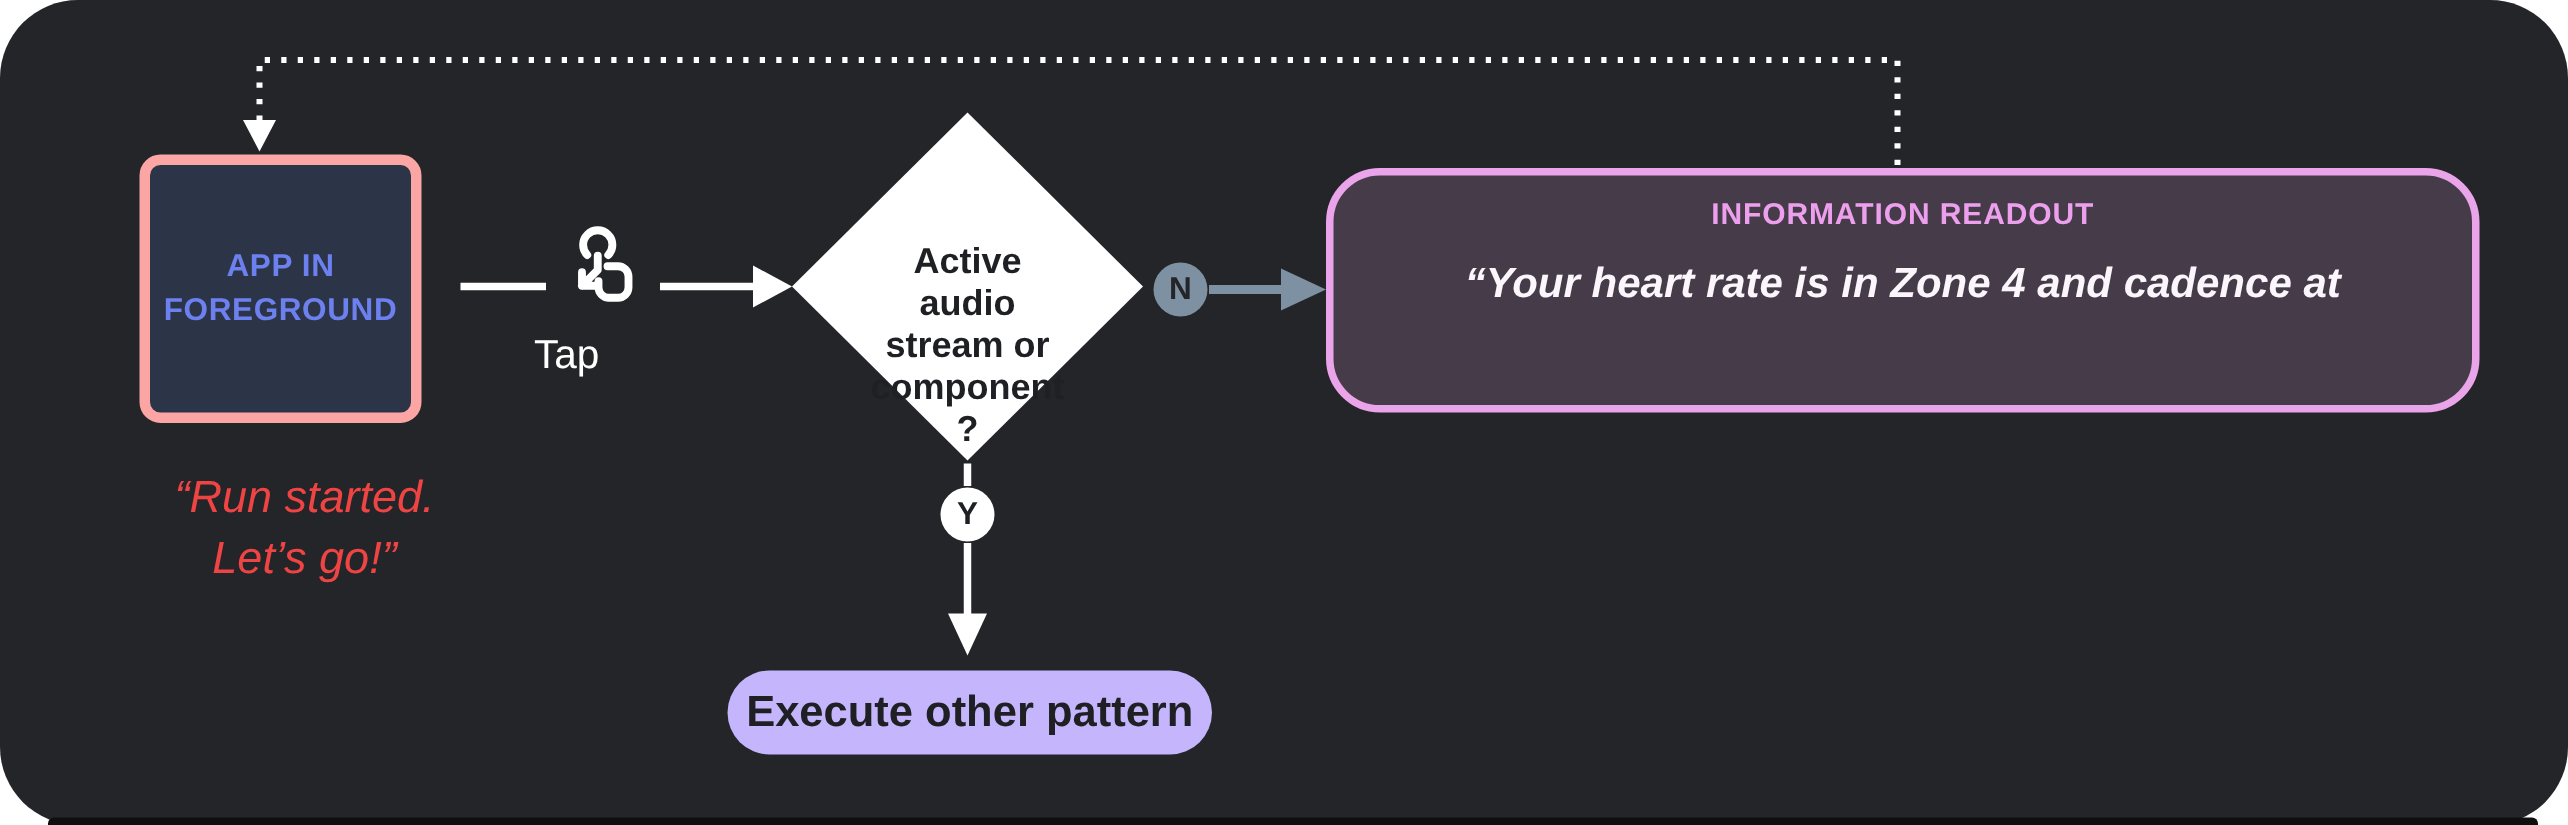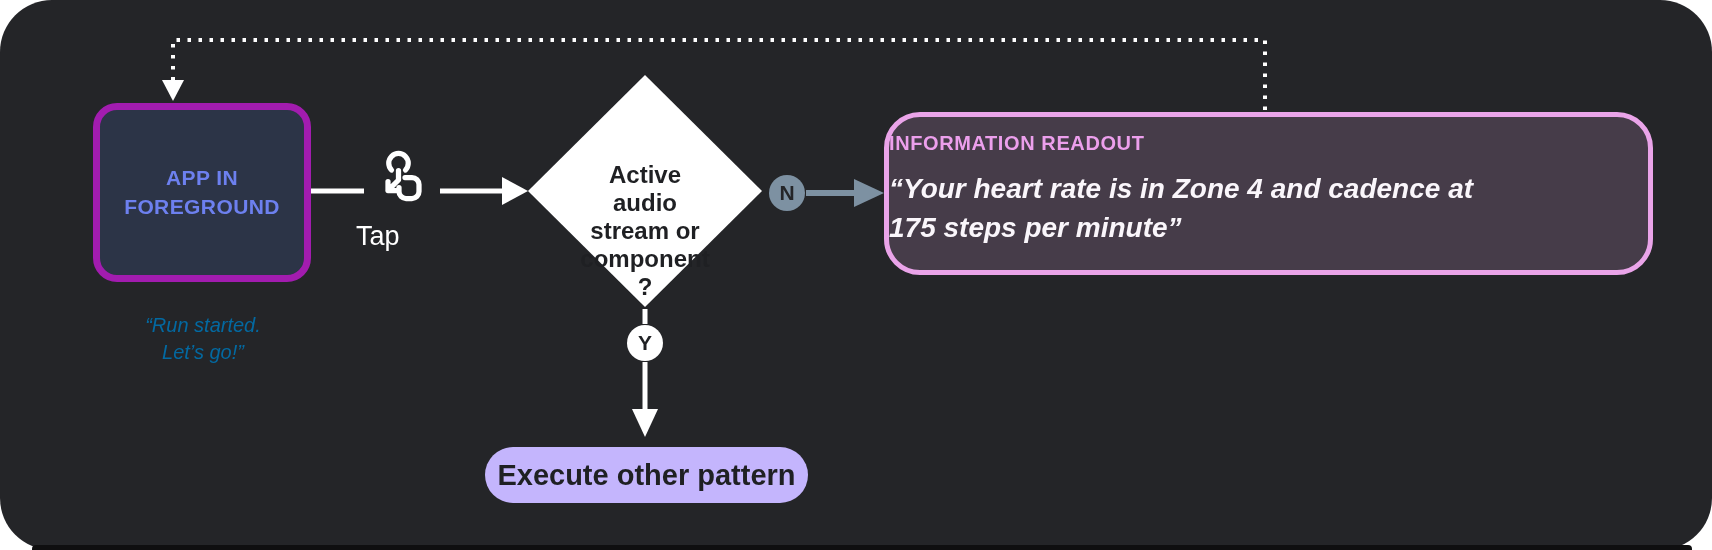--- a/index.html
+++ b/index.html
@@ -1,43 +1,43 @@
 <!DOCTYPE html>
 <html><head>
 <meta charset="utf-8">
 <style>
   html,body{margin:0;padding:0;background:#ffffff;}
   body{width:1712px;height:550px;position:relative;font-family:"Liberation Sans",sans-serif;overflow:hidden;}
   .panel{position:absolute;inset:0;background:#242528;border-radius:52px;}
   .bottom-sliver{position:absolute;left:32px;right:20px;bottom:0;height:5px;background:#0f0f10;border-radius:4px 4px 0 0;}
   .overlay-svg{position:absolute;left:0;top:0;width:1712px;height:550px;}
 
-  .app-node{position:absolute;left:93px;top:103px;width:218px;height:179px;box-sizing:border-box;
-    background:#2c3447;border:7px solid #a21caf;border-radius:24px;
+  .app-node{position:absolute;left:93px;top:103px;width:188px;height:179px;box-sizing:border-box;
+    background:#2c3447;border:7px solid #fca5a5;border-radius:14px;
     display:flex;align-items:center;justify-content:center;}
   .app-node .label{color:#6d80ef;font-weight:700;font-size:21px;letter-spacing:.4px;
     text-align:center;line-height:1.35;white-space:pre-line;}
 
   .caption{position:absolute;left:73px;top:312px;width:260px;text-align:center;
-    color:#0369a1;font-style:italic;font-size:20px;line-height:1.35;white-space:pre-line;}
+    color:#ef4444;font-style:italic;font-size:30px;line-height:1.35;white-space:pre-line;}
 
   .tap-icon{position:absolute;left:370px;top:145px;width:60px;height:72px;}
   .tap-label{position:absolute;left:356px;top:221px;width:100px;text-align:left;
     color:#ffffff;font-size:27px;font-weight:500;}
 
   .decision-text{position:absolute;left:545px;top:117px;width:200px;text-align:center;
     color:#1f2023;font-weight:700;font-size:24px;line-height:1.17;white-space:pre-line;margin-top:44px;}
 
   .badge{position:absolute;width:36px;height:36px;border-radius:50%;
     display:flex;align-items:center;justify-content:center;font-weight:700;font-size:21px;}
   .badge-n{left:769px;top:175px;background:#7d91a2;color:#242528;}
   .badge-y{left:627px;top:325px;background:#ffffff;color:#1f2023;}
 
   .readout{position:absolute;left:884px;top:112px;width:769px;height:163px;box-sizing:border-box;
-    background:#463c49;border:5px solid #eaa4e9;border-radius:36px;}
+    background:#463c49;border:5px solid #eaa4e9;border-radius:36px;text-align:center;}
   .readout .title{margin-top:15px;color:#ec9fec;font-weight:700;font-size:20px;letter-spacing:.6px;}
   .readout .quote{margin-top:15px;color:#faf6fb;font-weight:700;font-style:italic;font-size:28px;line-height:1.38;}
 
   .pill{position:absolute;left:485px;top:447px;width:323px;height:56px;background:#c4b5fd;border-radius:28px;
     display:flex;align-items:center;justify-content:center;}
   .pill .label{color:#1f2023;font-weight:700;font-size:29px;}
 </style>
 </head>
 <body>
 
@@ -86,19 +86,18 @@
 component
 ?</div>
 
 <div class="badge badge-n">N</div>
 <div class="badge badge-y">Y</div>
 
 <div class="readout">
   <div class="title">INFORMATION READOUT</div>
   <div class="quote">
     <div>“Your heart rate is in Zone 4 and cadence at</div>
-    <div>175 steps per minute”</div>
   </div>
 </div>
 
 <div class="pill">
   <div class="label">Execute other pattern</div>
 </div>
 
 </body></html>

